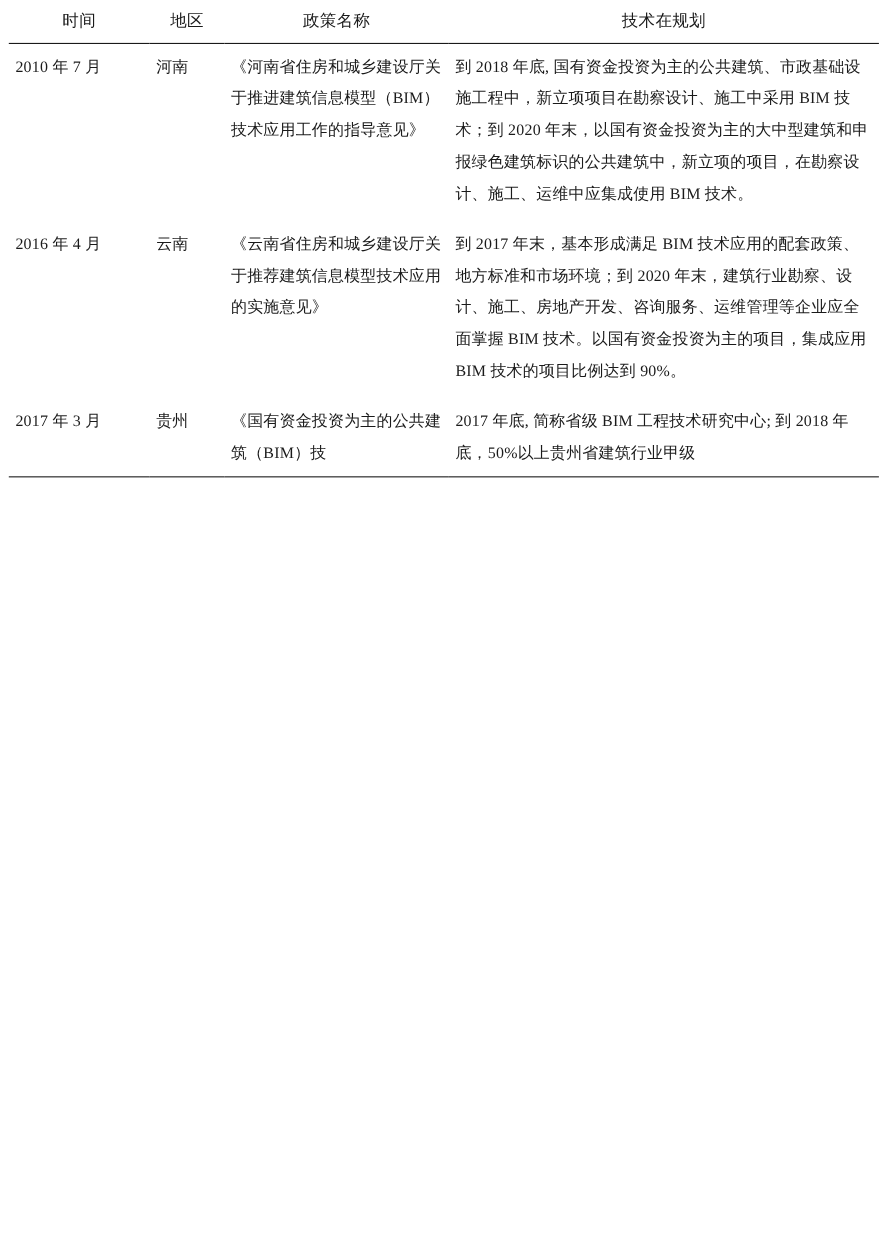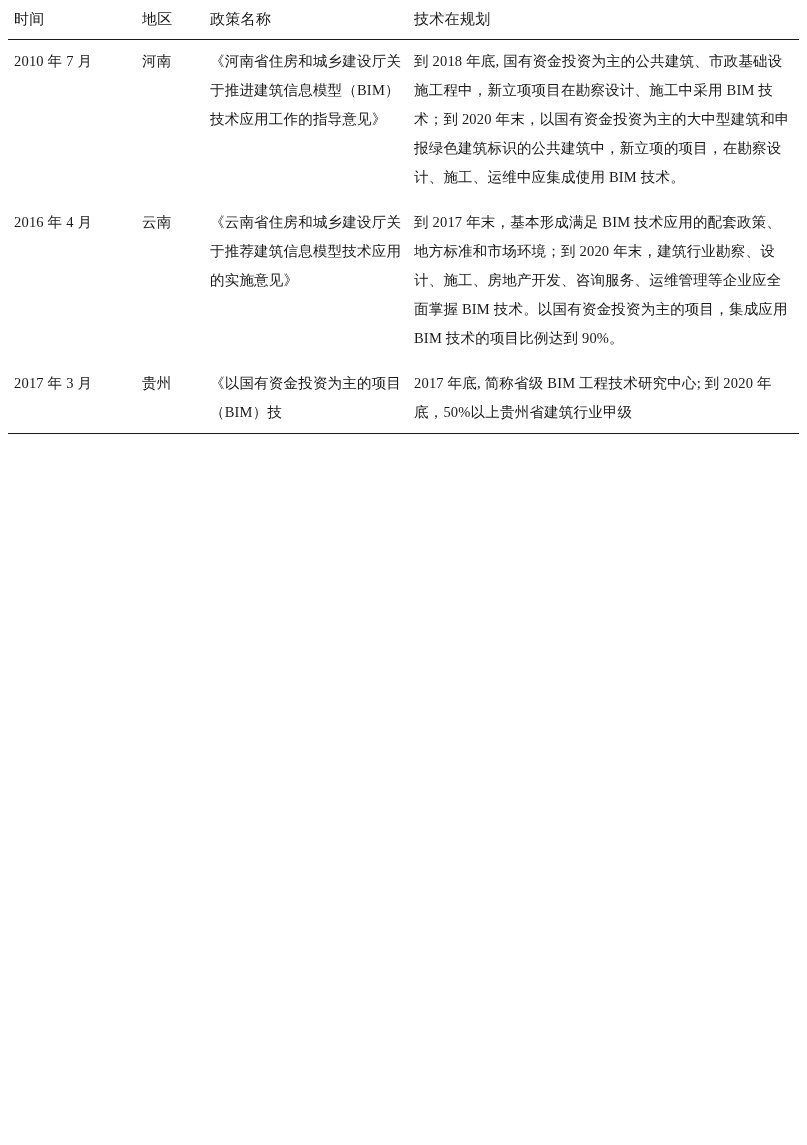--- a/index.html
+++ b/index.html
@@ -26,21 +26,21 @@
     border-collapse: collapse;
     table-layout: fixed;
     font-size: 14.5px;
   }
   table.policy-table col.c-time  { width: 128px; }
   table.policy-table col.c-area  { width: 68px; }
   table.policy-table col.c-name  { width: 204px; }
   table.policy-table col.c-body  { width: 391px; }
 
   thead th {
-    text-align: left;
+    text-align: center;
     font-weight: normal;
     padding: 8px 6px 10px 6px;
     border-bottom: 1.4px solid #1a1a1a;
     vertical-align: bottom;
     font-size: 15px;
     letter-spacing: 0.3px;
   }
   thead tr.head-top th {
     border-top: 0;
     padding-top: 10px;
@@ -88,18 +88,18 @@
       </tr>
       <tr>
         <td class="cell-time">2016 年 4 月</td>
         <td class="cell-area">云南</td>
         <td class="cell-name">《云南省住房和城乡建设厅关于推荐建筑信息模型技术应用的实施意见》</td>
         <td class="cell-body">到 2017 年末，基本形成满足 BIM 技术应用的配套政策、地方标准和市场环境；到 2020 年末，建筑行业勘察、设计、施工、房地产开发、咨询服务、运维管理等企业应全面掌握 BIM 技术。以国有资金投资为主的项目，集成应用 BIM 技术的项目比例达到 90%。</td>
       </tr>
       <tr>
         <td class="cell-time">2017 年 3 月</td>
         <td class="cell-area">贵州</td>
-        <td class="cell-name">《以国有资金投资为主的项目（BIM）技</td>
-        <td class="cell-body">2017 年底, 简称省级 BIM 工程技术研究中心; 到 2020 年底，50%以上贵州省建筑行业甲级</td>
+        <td class="cell-name">《国有资金投资为主的公共建筑（BIM）技</td>
+        <td class="cell-body">2017 年底, 简称省级 BIM 工程技术研究中心; 到 2018 年底，50%以上贵州省建筑行业甲级</td>
       </tr>
     </tbody>
   </table>
 </div>
 
 </body></html>

